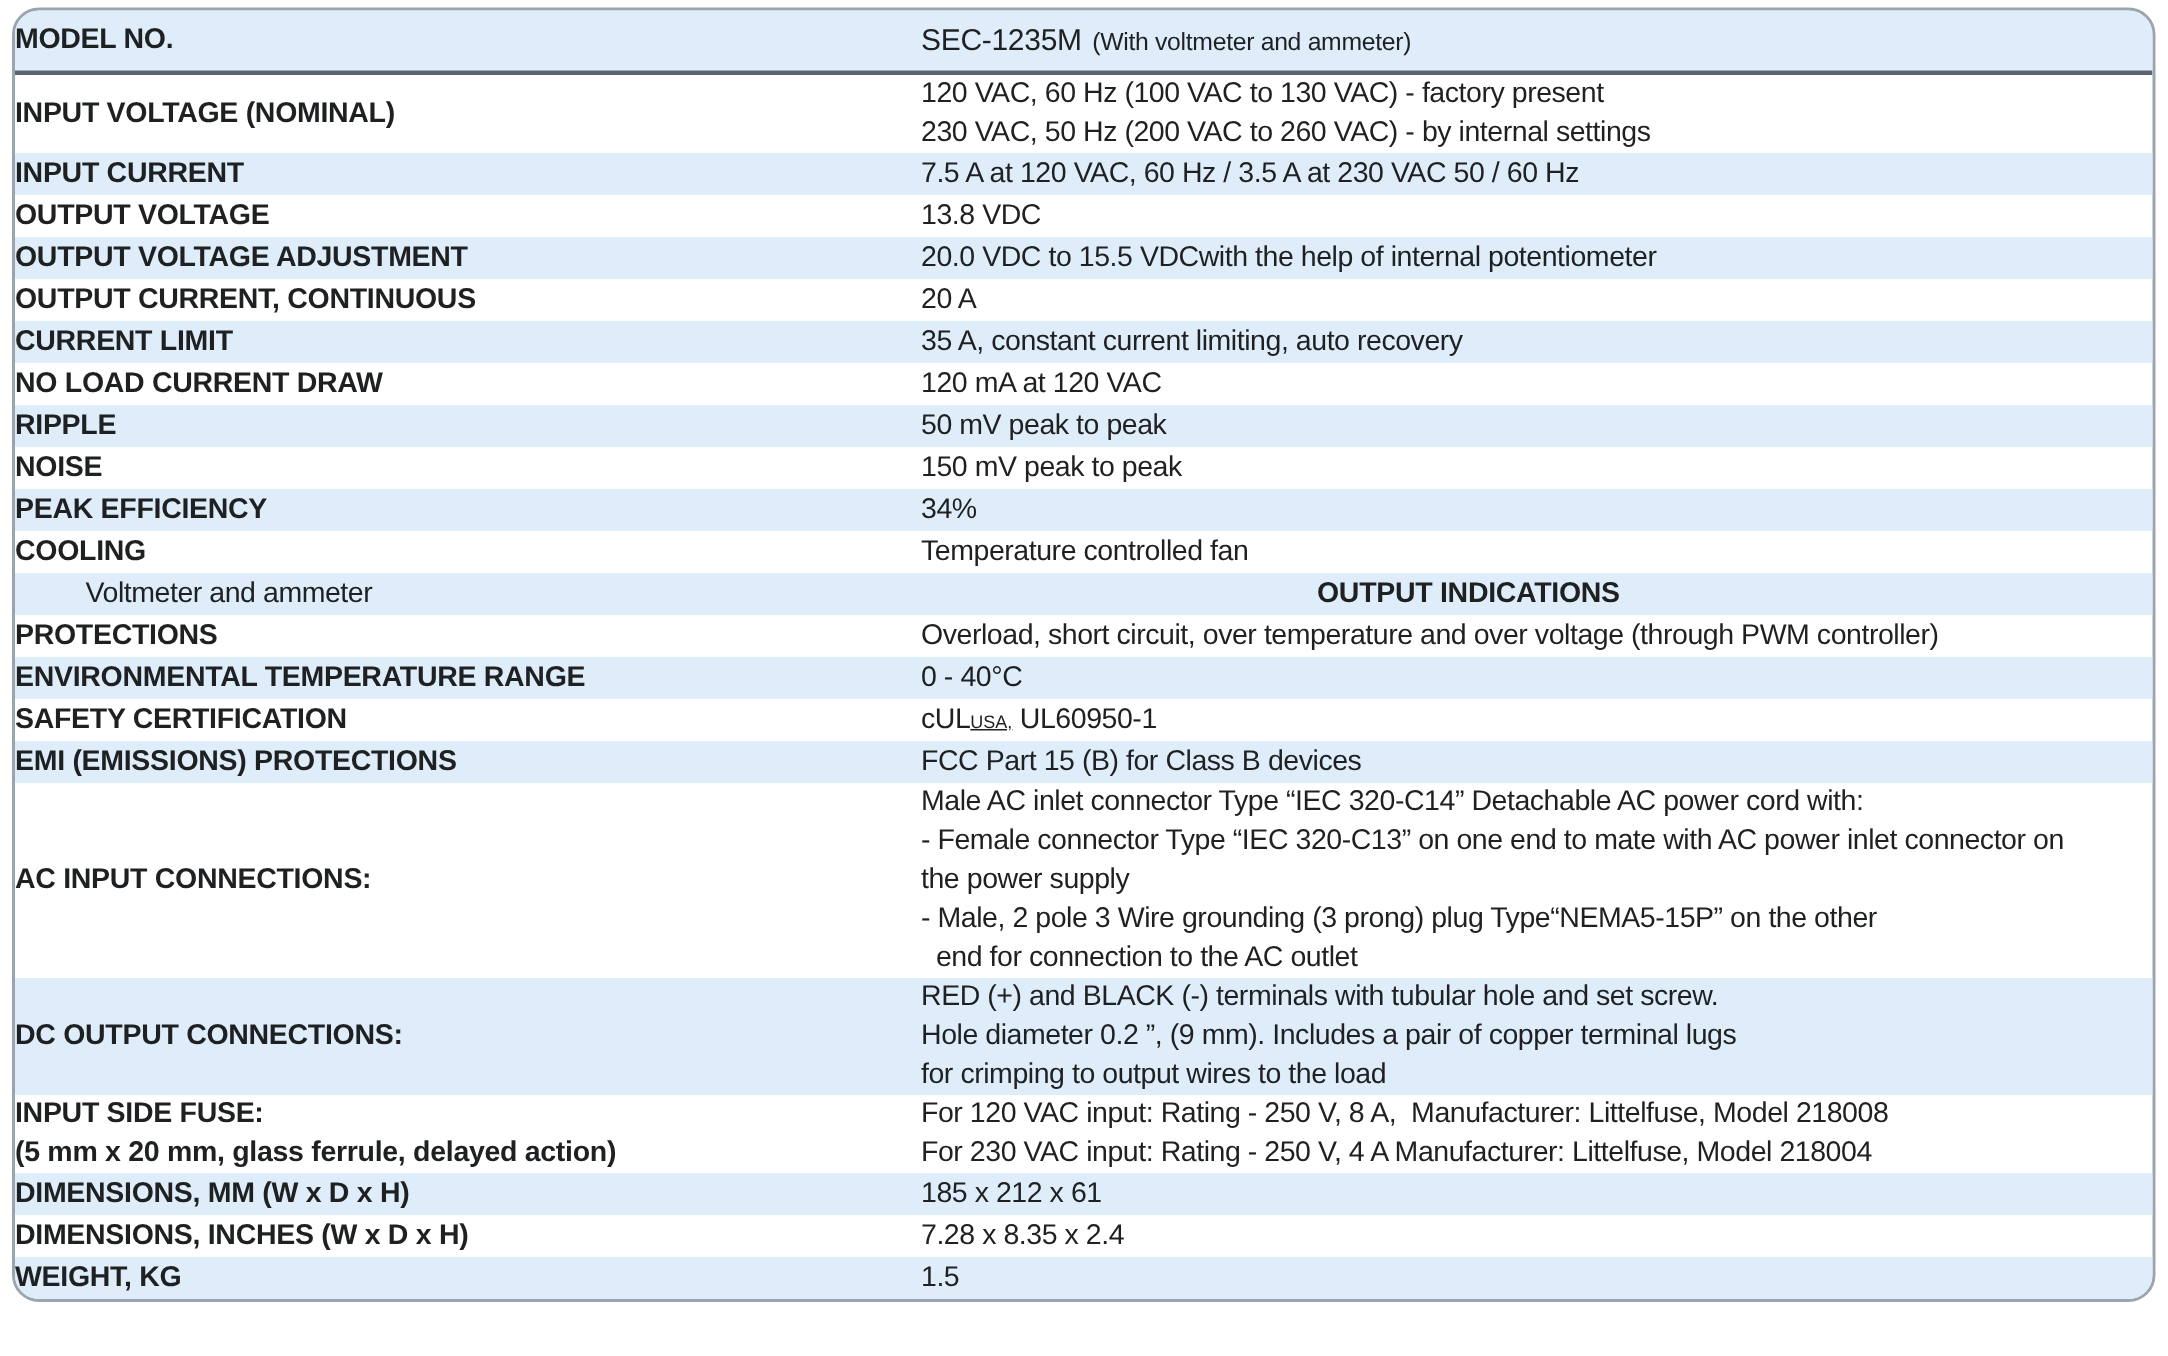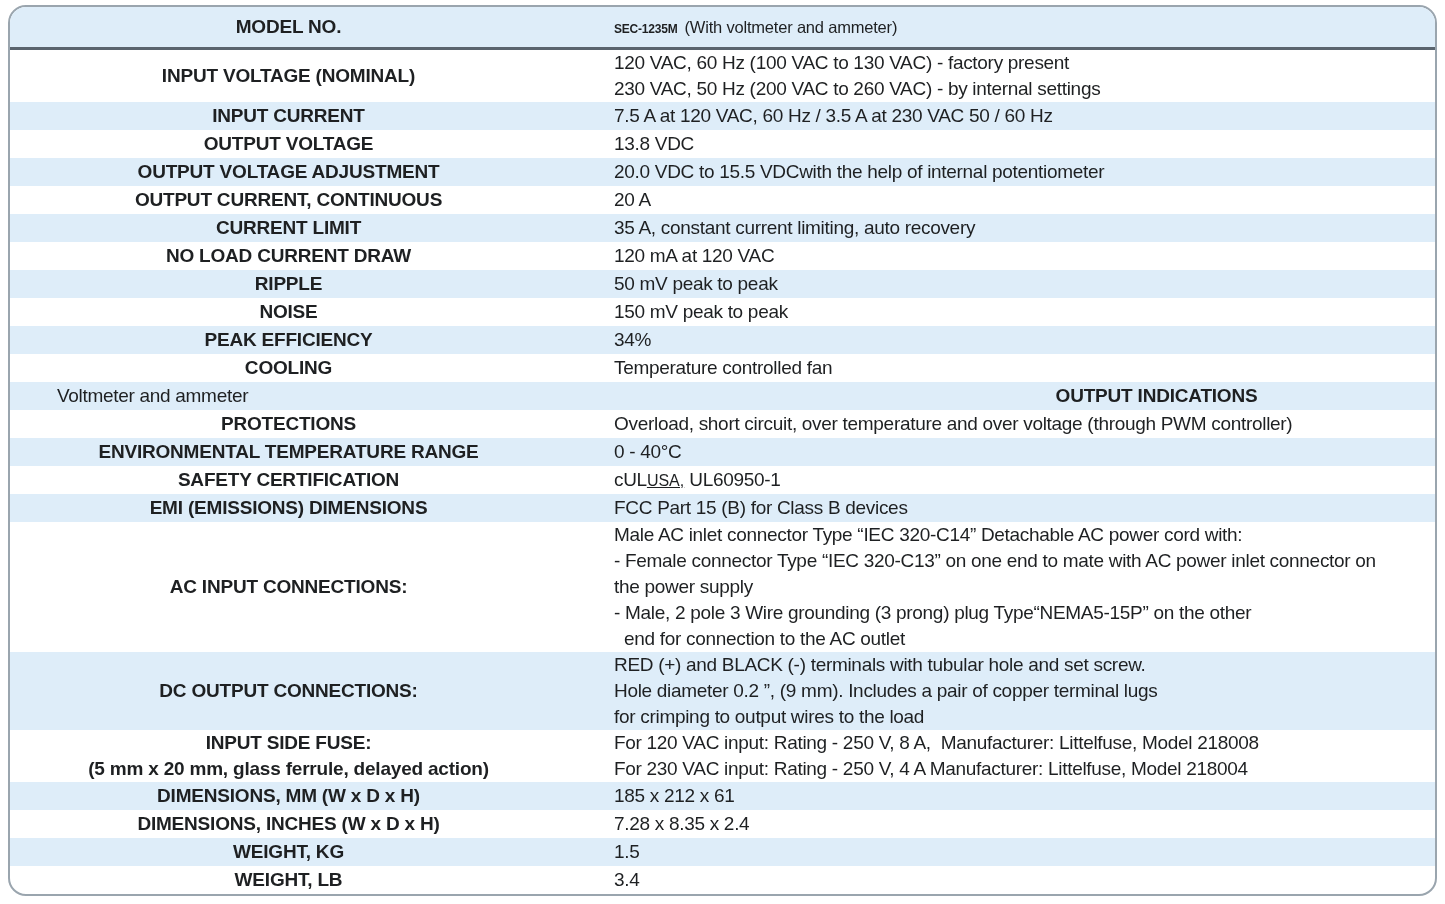--- a/index.html
+++ b/index.html
@@ -32,49 +32,49 @@
   .row.shade { background: var(--row-shade, #deedf9); }
   .row.header-row {
     min-height: 40px;
     background: var(--row-shade, #deedf9);
     border-bottom: 3px solid var(--header-rule, #5a646e);
   }
   .cell { box-sizing: border-box; }
   .cell.label {
     flex: none;
     width: 557px;
-    text-align: center;
+    text-align: left;
     font-weight: bold;
     font-size: 19px;
     letter-spacing: -0.2px;
   }
   .cell.value {
     flex: 1;
     padding-left: 47px;
     font-size: 19px;
     letter-spacing: -0.3px;
     overflow: hidden;
   }
   .vline {
     line-height: 26px;
     white-space: pre;
   }
   .model-number {
-    font-weight: bold;
-    font-size: 12px;
+    font-weight: normal;
+    font-size: 20px;
     letter-spacing: -0.2px;
   }
   .model-note {
     font-size: 16.5px;
     margin-left: 7px;
     letter-spacing: -0.2px;
     margin-top: 25px;
   }
   .seg-small {
-    font-size: 16px;
+    font-size: 12px;
     letter-spacing: 0;
     text-decoration: underline;
   }
 </style>
 </head>
 <body>
 
 <div class="page">
   <div class="card">
 
@@ -202,21 +202,21 @@
         <div class="row">
           <div class="cell label">
             <div class="vline">SAFETY CERTIFICATION</div>
           </div>
           <div class="cell value">
             <div class="vline"><span>cUL</span><span class="seg-small">USA,</span><span> UL60950-1</span></div>
           </div>
         </div>
         <div class="row shade">
           <div class="cell label">
-            <div class="vline">EMI (EMISSIONS) DIMENSIONS</div>
+            <div class="vline">EMI (EMISSIONS) PROTECTIONS</div>
           </div>
           <div class="cell value">
             <div class="vline">FCC Part 15 (B) for Class B devices</div>
           </div>
         </div>
         <div class="row">
           <div class="cell label">
             <div class="vline">AC INPUT CONNECTIONS:</div>
           </div>
           <div class="cell value">
@@ -264,24 +264,16 @@
           </div>
         </div>
         <div class="row shade">
           <div class="cell label">
             <div class="vline">WEIGHT, KG</div>
           </div>
           <div class="cell value">
             <div class="vline">1.5</div>
           </div>
         </div>
-        <div class="row">
-          <div class="cell label">
-            <div class="vline">WEIGHT, LB</div>
-          </div>
-          <div class="cell value">
-            <div class="vline">3.4</div>
-          </div>
-        </div>
       </div>
 
   </div>
 </div>
 
 </body></html>

